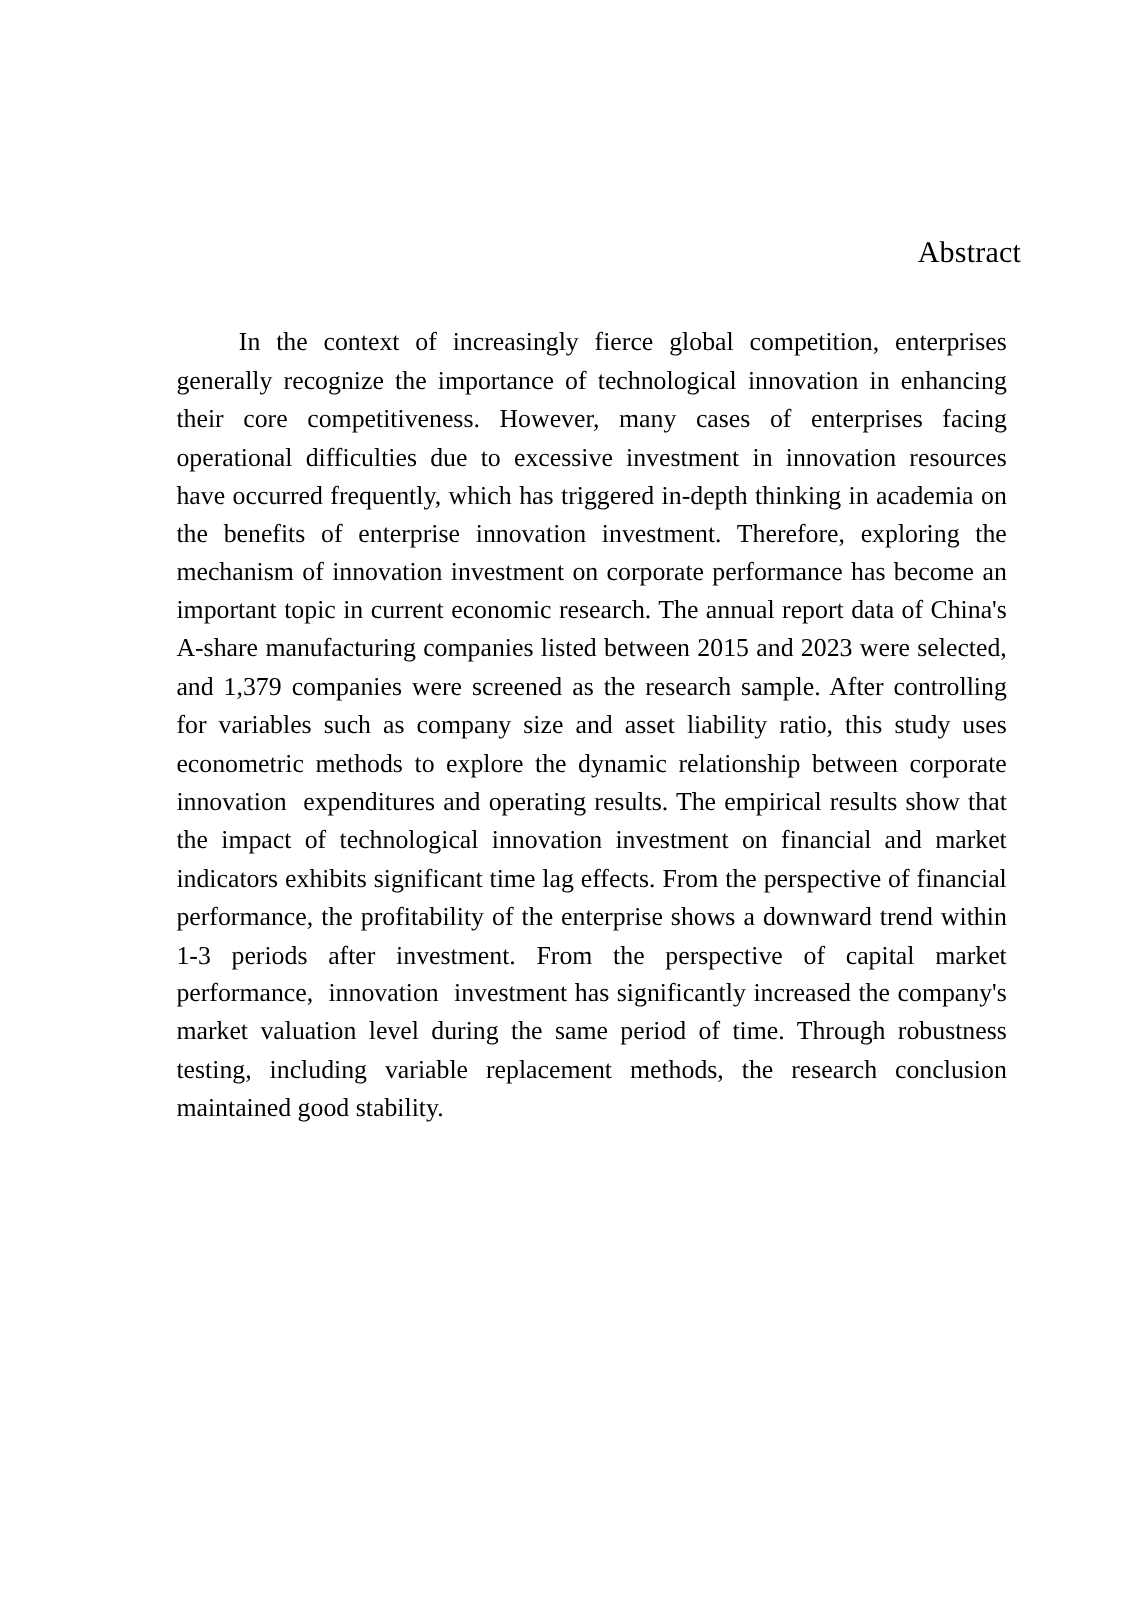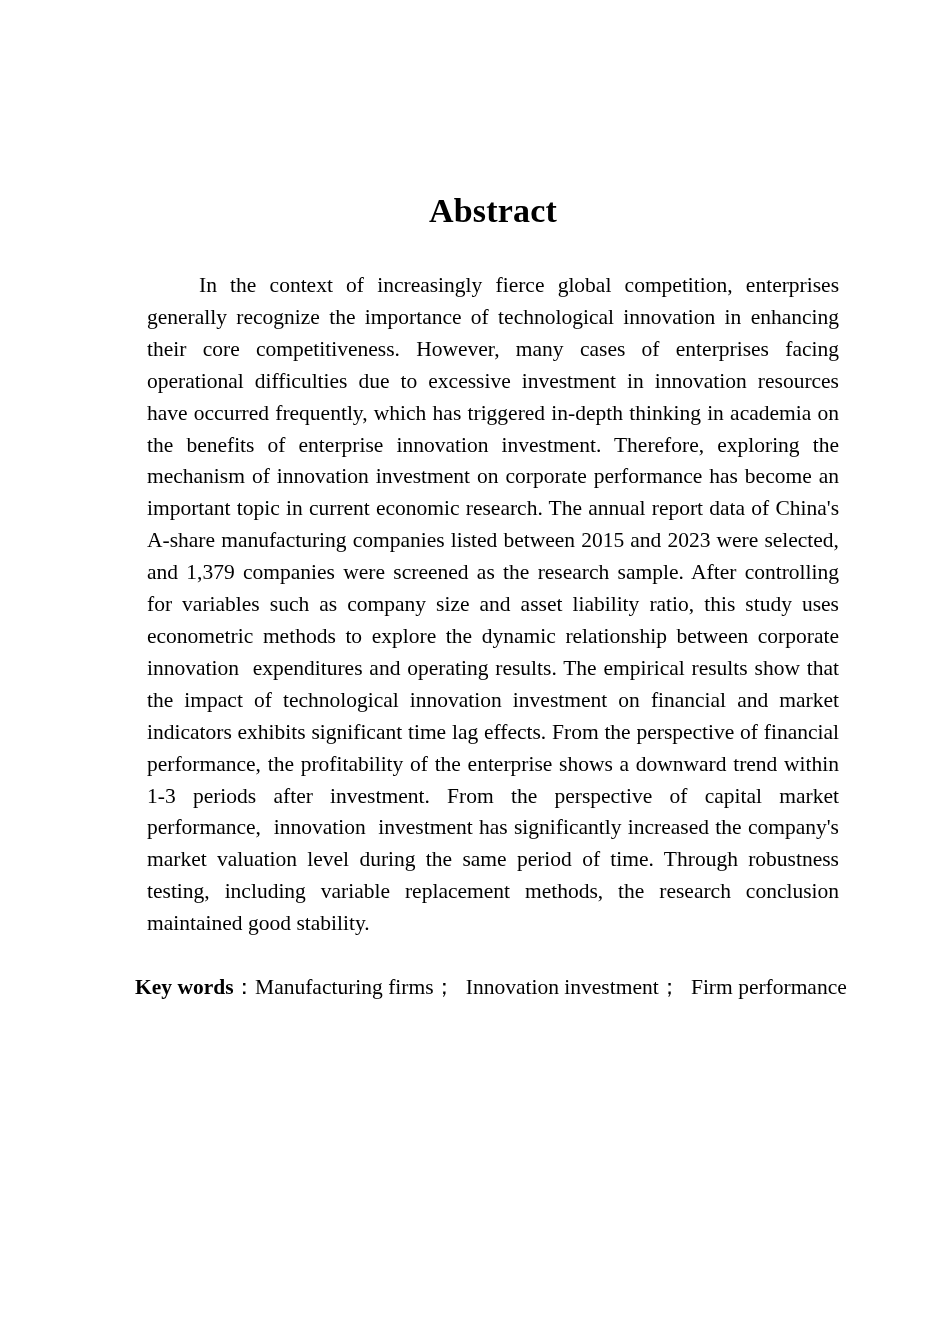--- a/index.html
+++ b/index.html
@@ -19,23 +19,23 @@
   }
   .doc-body {
     position: absolute;
     left: 135px;
     top: 0;
     width: 716px;
   }
   .abstract-title {
     margin: 0;
     padding: 0;
-    text-align: center;
-    font-size: 34px;
-    font-weight: bold;
+    text-align: right;
+    font-size: 25px;
+    font-weight: normal;
     line-height: 30px;
     padding-top: 196px;
     letter-spacing: 0.2px;
   }
   .abstract-paragraph {
     margin: 12px;
     padding: 0;
     margin-top: 44px;
     font-size: 21.5px;
     line-height: 31.9px;
@@ -61,16 +61,15 @@
 </head>
 <body>
 
 <div class="page">
   <div class="doc-body">
 
     <h1 class="abstract-title">Abstract</h1>
 
     <p class="abstract-paragraph">In the context of increasingly fierce global competition, enterprises generally recognize the importance of technological innovation in enhancing their core competitiveness. However, many cases of enterprises facing operational difficulties due to excessive investment in innovation resources have occurred frequently, which has triggered in-depth thinking in academia on the benefits of enterprise innovation investment. Therefore, exploring the mechanism of innovation investment on corporate performance has become an important topic in current economic research. The annual report data of China's A-share manufacturing companies listed between 2015 and 2023 were selected, and 1,379 companies were screened as the research sample. After controlling for variables such as company size and asset liability ratio, this study uses econometric methods to explore the dynamic relationship between corporate innovation  expenditures and operating results. The empirical results show that the impact of technological innovation investment on financial and market indicators exhibits significant time lag effects. From the perspective of financial performance, the profitability of the enterprise shows a downward trend within 1-3 periods after investment. From the perspective of capital market performance,  innovation  investment has significantly increased the company's market valuation level during the same period of time. Through robustness testing, including variable replacement methods, the research conclusion maintained good stability.</p>
 
-    <p class="keywords-block"><span class="keywords-label">Key words</span><span class="keywords-colon">：</span><span class="keywords-values">Manufacturing firms；  Innovation investment；  Firm performance</span></p>
 
   </div>
 </div>
 
 </body></html>

